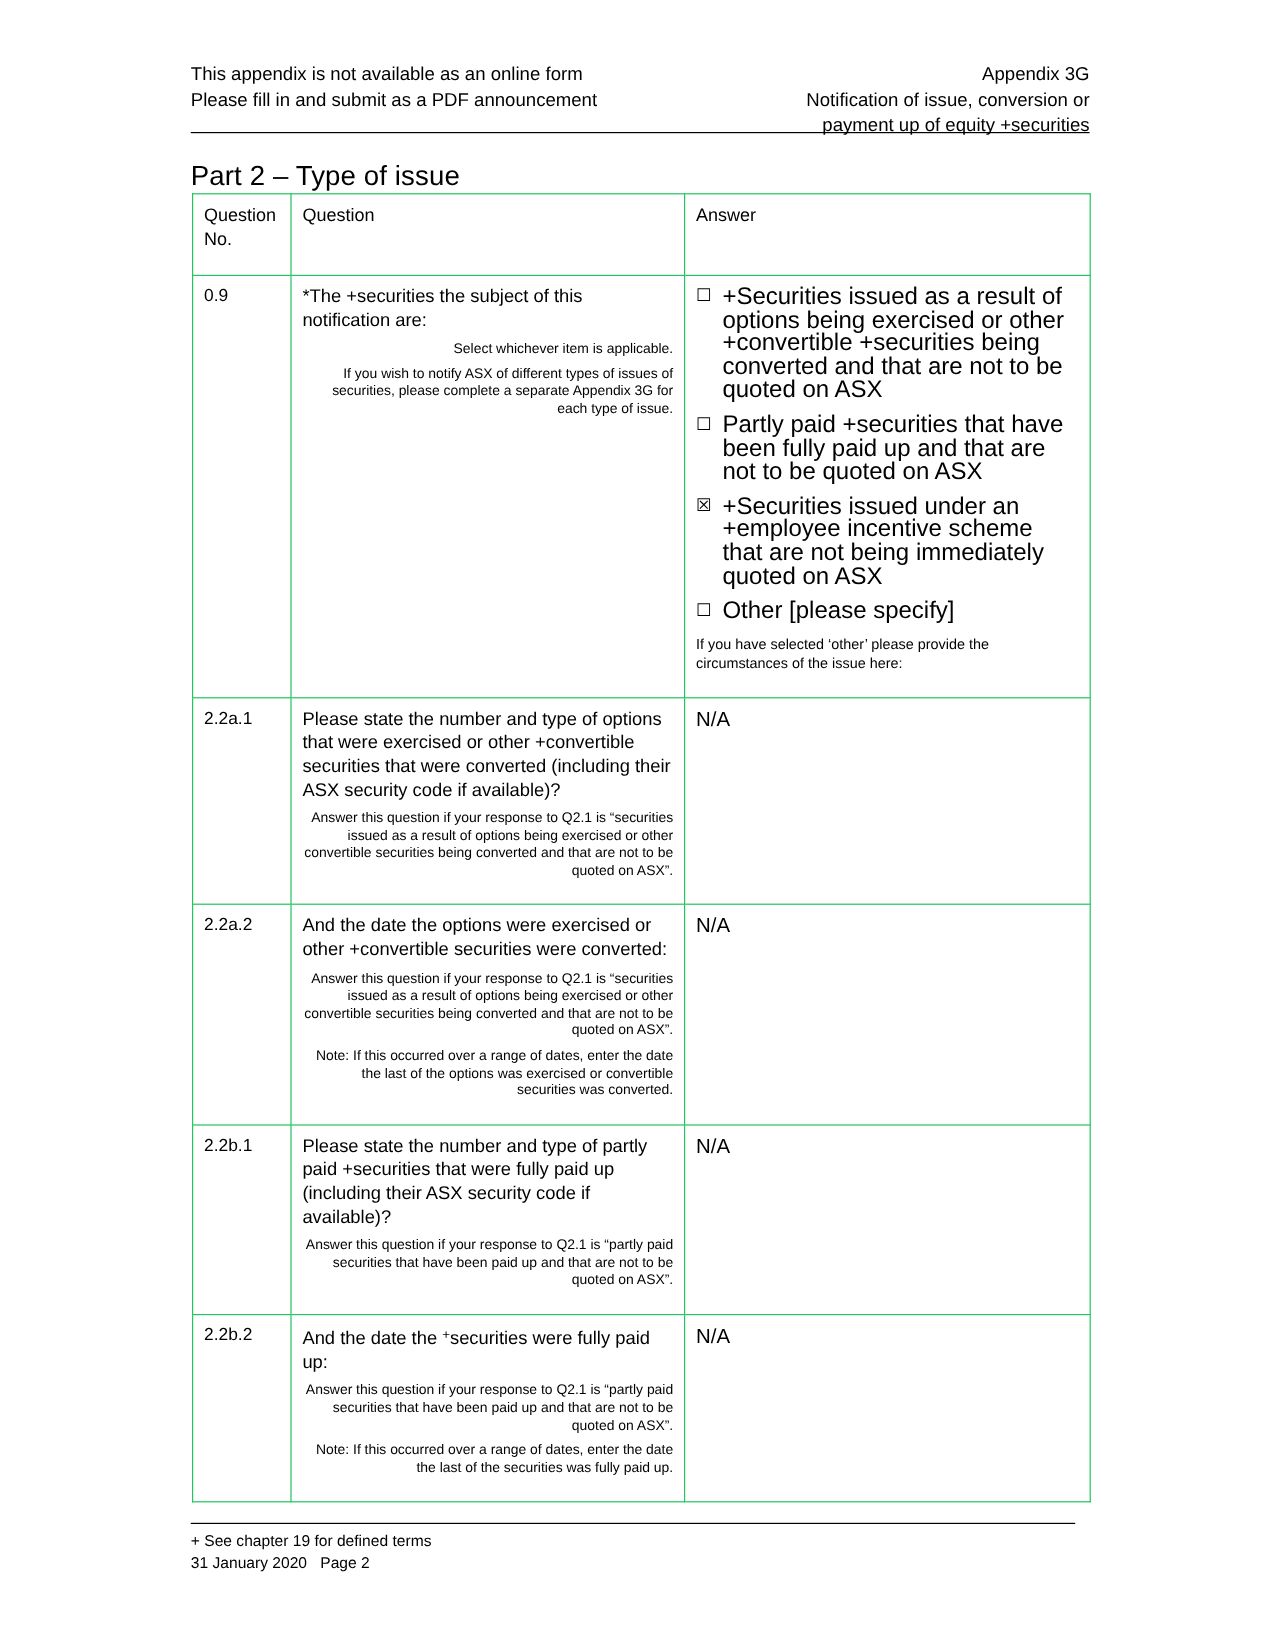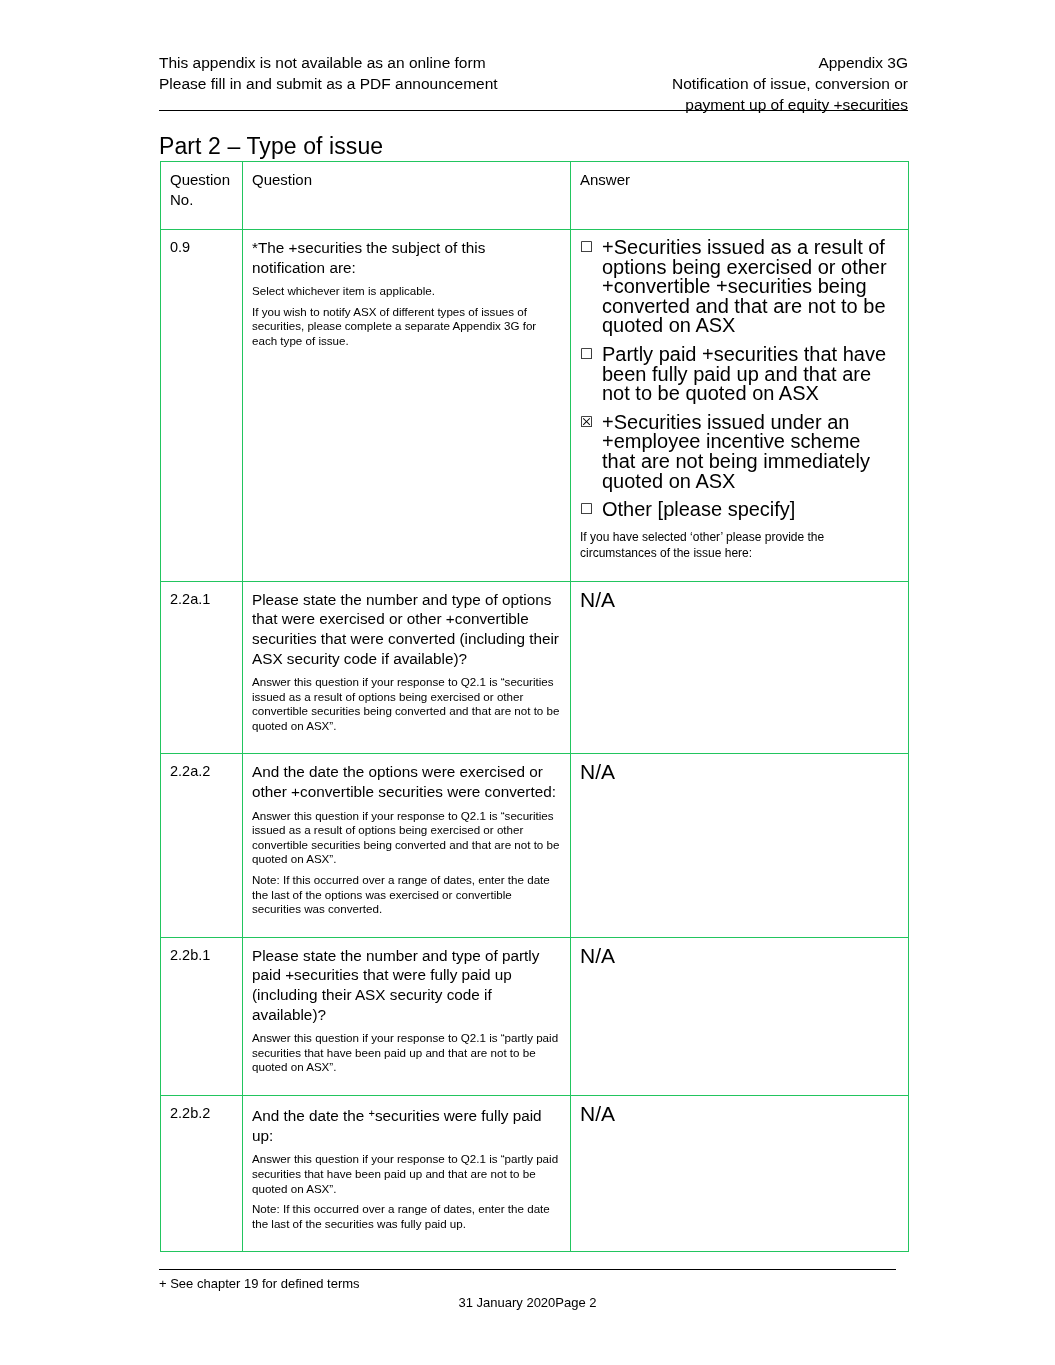--- a/index.html
+++ b/index.html
@@ -84,24 +84,25 @@
     line-height: 19.5px;
   }
   .qmain {
     font-size: 15.3px;
     line-height: 19.6px;
   }
   .hint {
     font-size: 11.6px;
     line-height: 14.6px;
     margin-top: 7px;
+    text-align: right;
   }
   .hint.tight { margin-top: 6px; }
   .ans {
-    font-size: 21px;
+    font-size: 17px;
     line-height: 19.6px;
   }
 
   
   .opts { }
   .opt {
     display: flex;
     align-items: flex-start;
     margin-bottom: 9px;
   }
@@ -138,21 +139,22 @@
     position: absolute;
     left: 159px;
     top: 1274px;
     width: 737px;
     font-size: 13px;
     line-height: 19px;
   }
   .ftr-line1 { white-space: nowrap; }
   .ftr-line2 {
     display: flex;
-    justify-content: center;
+    justify-content: flex-start;
+    gap: 11px;
   }
   .ftr-line2 span { white-space: nowrap; }
 
   
   .r21 td { padding-bottom: 10px; }
 </style>
 </head>
 <body>
 
 <div class="page">

